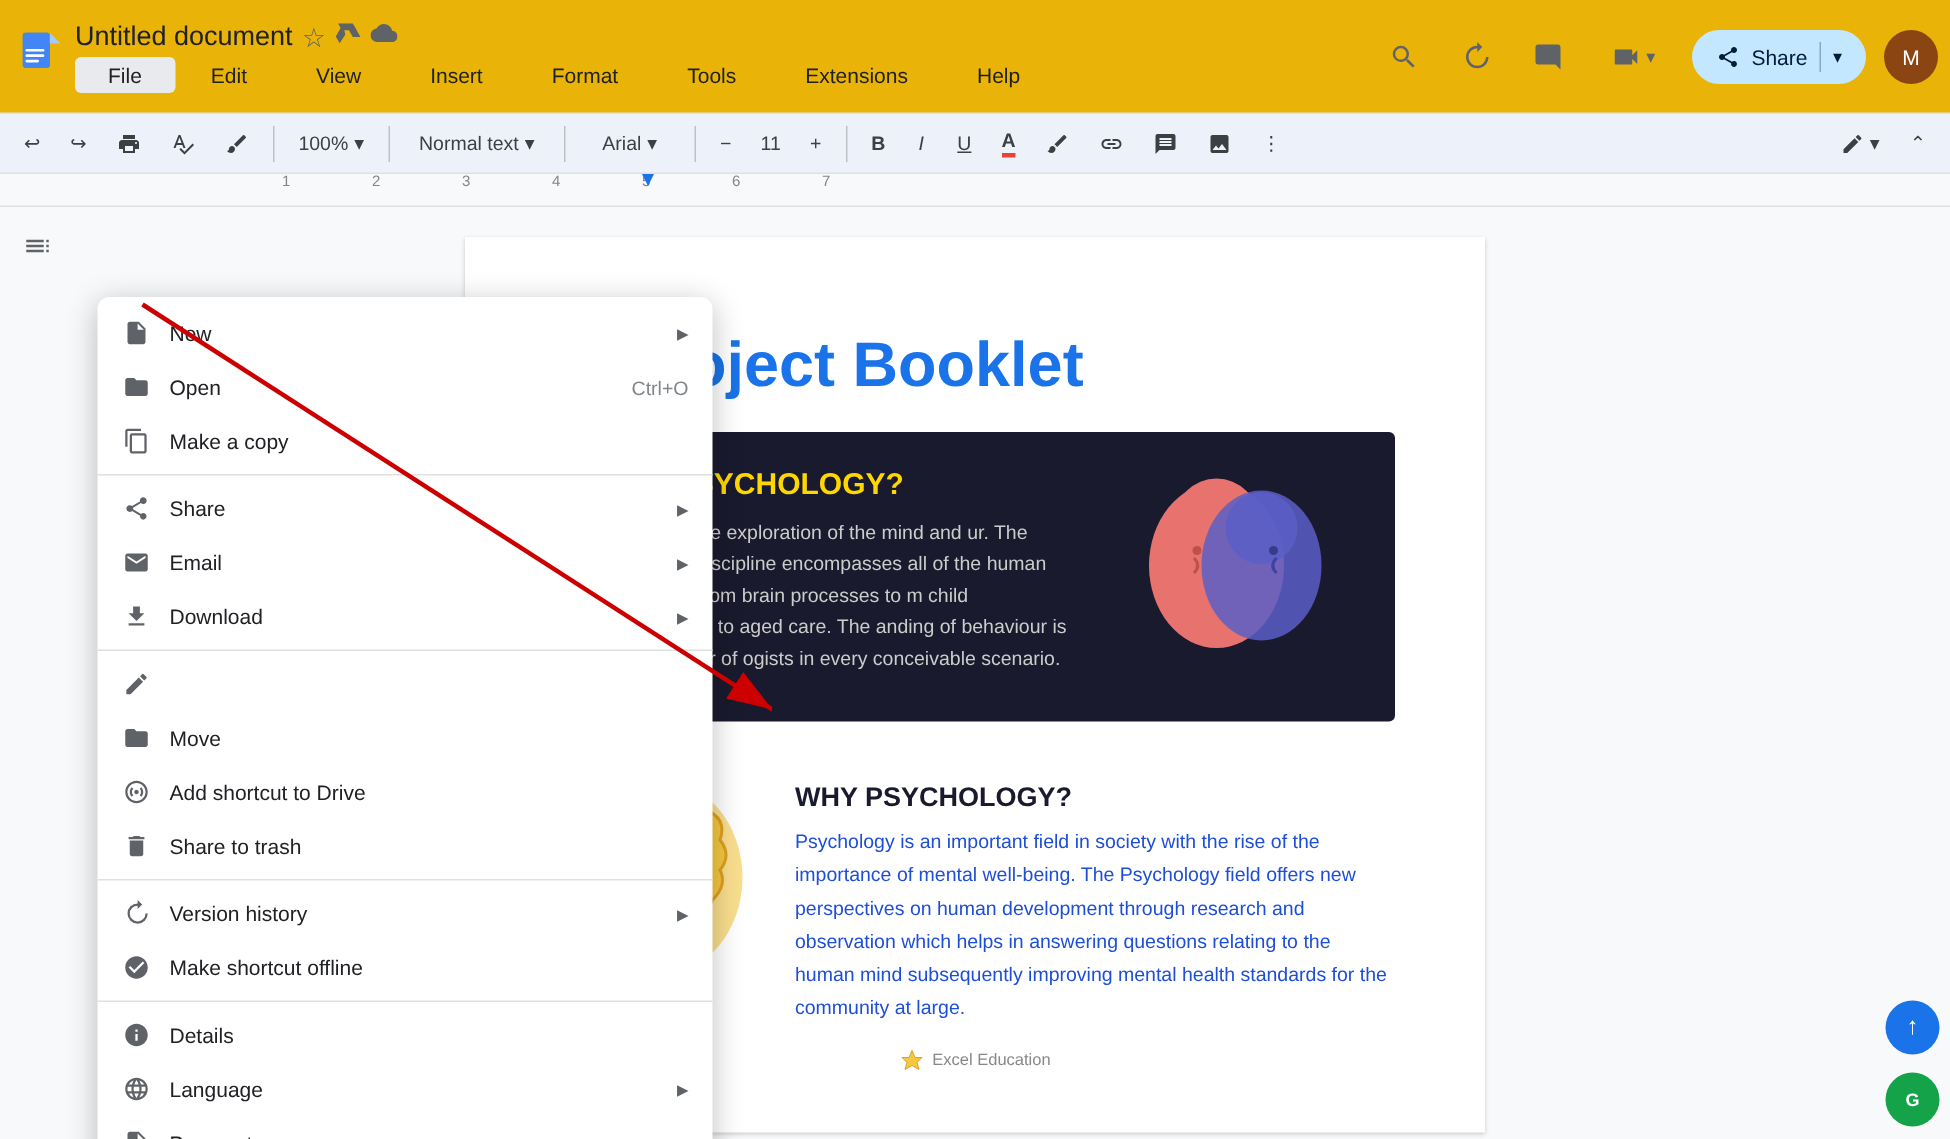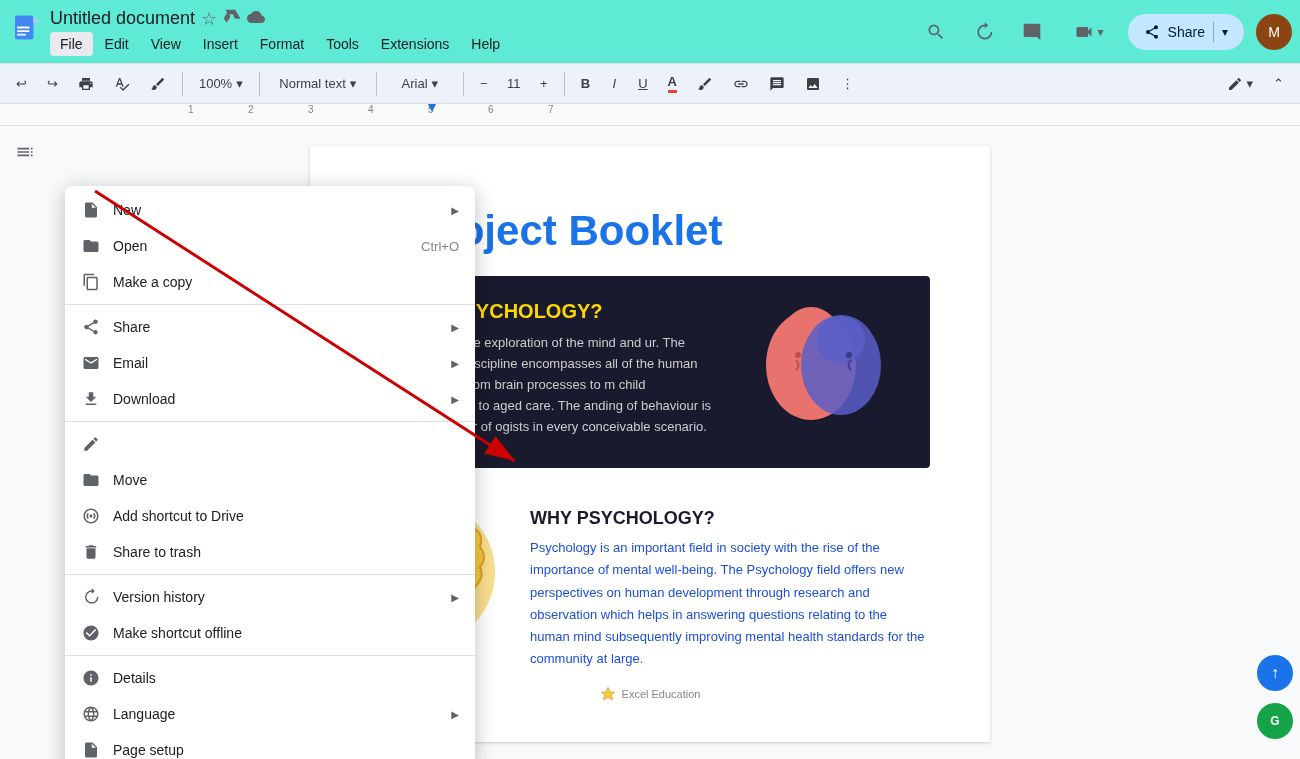--- a/index.html
+++ b/index.html
@@ -2,22 +2,22 @@
 <html><head>
   <meta charset="utf-8">
   <style>
     * { margin: 0; padding: 0; box-sizing: border-box; }
     body { font-family: 'Arial', sans-serif; width: 1300px; height: 759px; overflow: hidden; background: #f8f9fa; }
 
     
     #top-bar {
       display: flex;
       align-items: center;
-      background: #5eead4;
-      height: 64px;
+      background: #eab308;
+      height: 76px;
       padding: 0 8px;
       border-bottom: 1px solid #e0e0e0;
       position: relative;
       z-index: 100;
       text-align: right;
     }
     #title-area {
       display: flex;
       flex-direction: column;
       flex: 1;
@@ -37,21 +37,21 @@
     }
     #menu-bar {
       display: flex;
       gap: 2px;
       align-items: center;
       margin-top: 2px;
     }
     .menu-item {
       font-size: 14px;
       color: #202124;
-      padding: 4px 10px;
+      padding: 4px 22px;
       border-radius: 4px;
       cursor: pointer;
       user-select: none;
     }
     .menu-item.active { background: #e8eaed; }
     #top-right {
       display: flex;
       align-items: center;
       gap: 12px;
       margin-left: auto;

